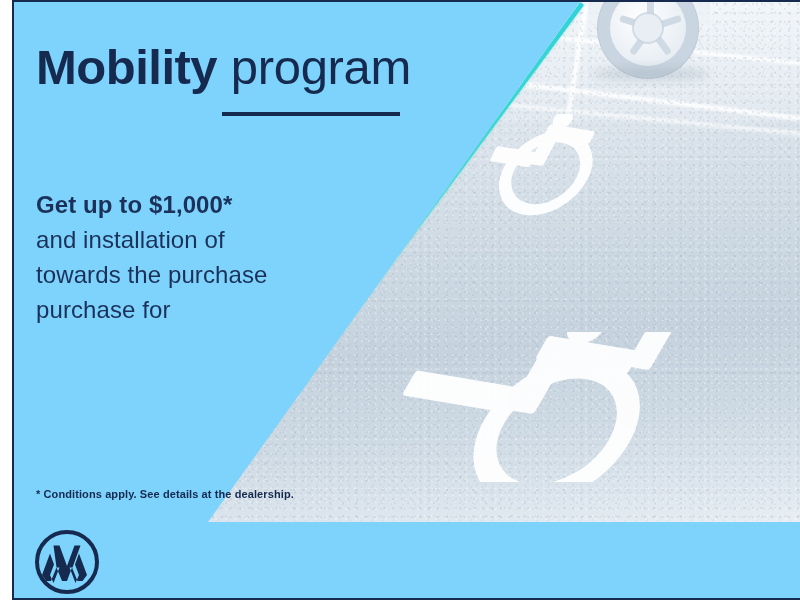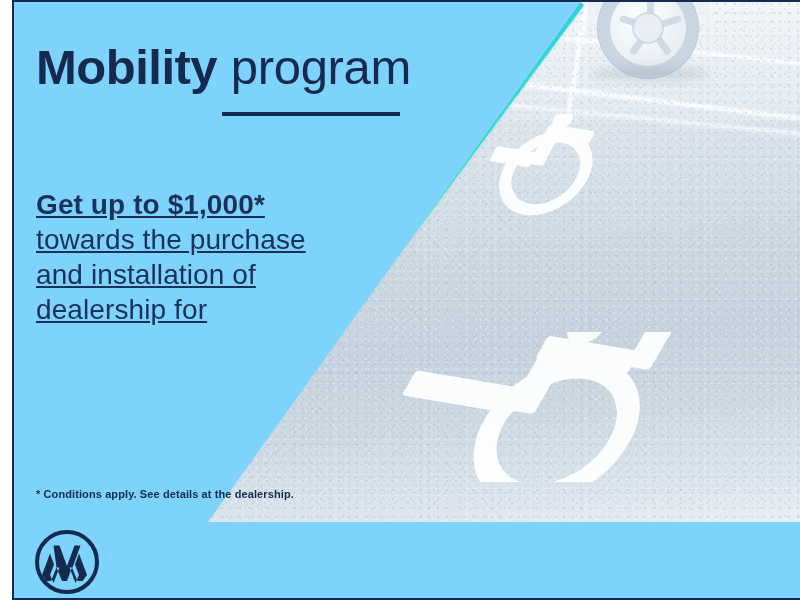--- a/index.html
+++ b/index.html
@@ -147,23 +147,22 @@
   #title-bold   { font-weight:700; letter-spacing:-.5px; }
   #title-light  { font-weight:400; letter-spacing:-.3px; }
 
   #title-underline {
     position:absolute; left:208px; top:110px;
     width:178px; height:4px; background:#16294f;
   }
 
   #body-copy {
     position:absolute; left:22px; top:185px;
-    color:#1b3159; font-size:28px; line-height:35px;
+    color:#1b3159; font-size:24px; line-height:35px;
     letter-spacing:.1px;
-    text-decoration:underline;
   }
   #body-lead { font-weight:600; }
   .body-line { font-weight:300; }
 
   #fineprint {
     position:absolute; left:22px; top:486px;
     font-size:11px; color:#16294f; font-weight:700; letter-spacing:.1px;
   }
 
   
@@ -230,23 +229,23 @@
   </div>
 
   <div id="title">
     <span id="title-bold">Mobility</span>
     <span id="title-light">program</span>
   </div>
   <div id="title-underline"></div>
 
   <div id="body-copy">
     <div id="body-lead">Get up to $1,000*</div>
+    <div class="body-line">and installation of</div>
     <div class="body-line">towards the purchase</div>
-    <div class="body-line">and installation of</div>
-    <div class="body-line">dealership for</div>
+    <div class="body-line">purchase for</div>
   </div>
 
   <div id="fineprint">* Conditions apply. See details at the dealership.</div>
 
   <div id="vw-logo">
     <svg viewBox="0 0 66 66" xmlns="http://www.w3.org/2000/svg" aria-hidden="true">
       <circle cx="33" cy="33" r="30" fill="none" stroke="#16294f" stroke-width="4"></circle>
       <path d="M19.5 16.5 L25.5 16.5 L33 37 L40.5 16.5 L46.5 16.5
                L38.5 38.5 L35.5 38.5 L41.5 54 L45 46 L41 35.5 L45 24.5
                L53 46 L48.5 52 L43.5 52 L38 38.5

